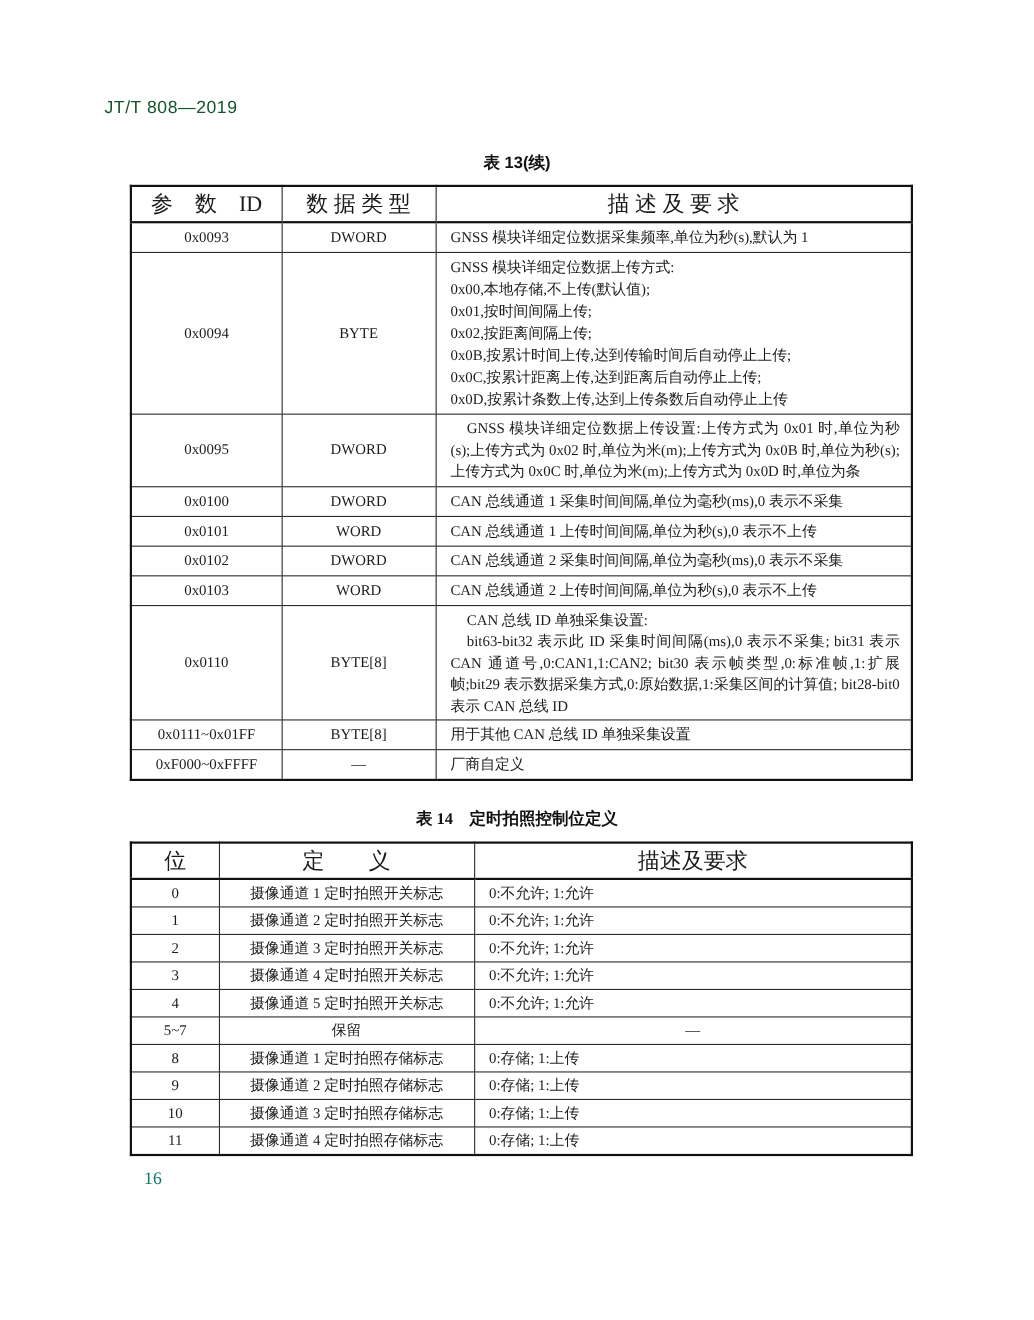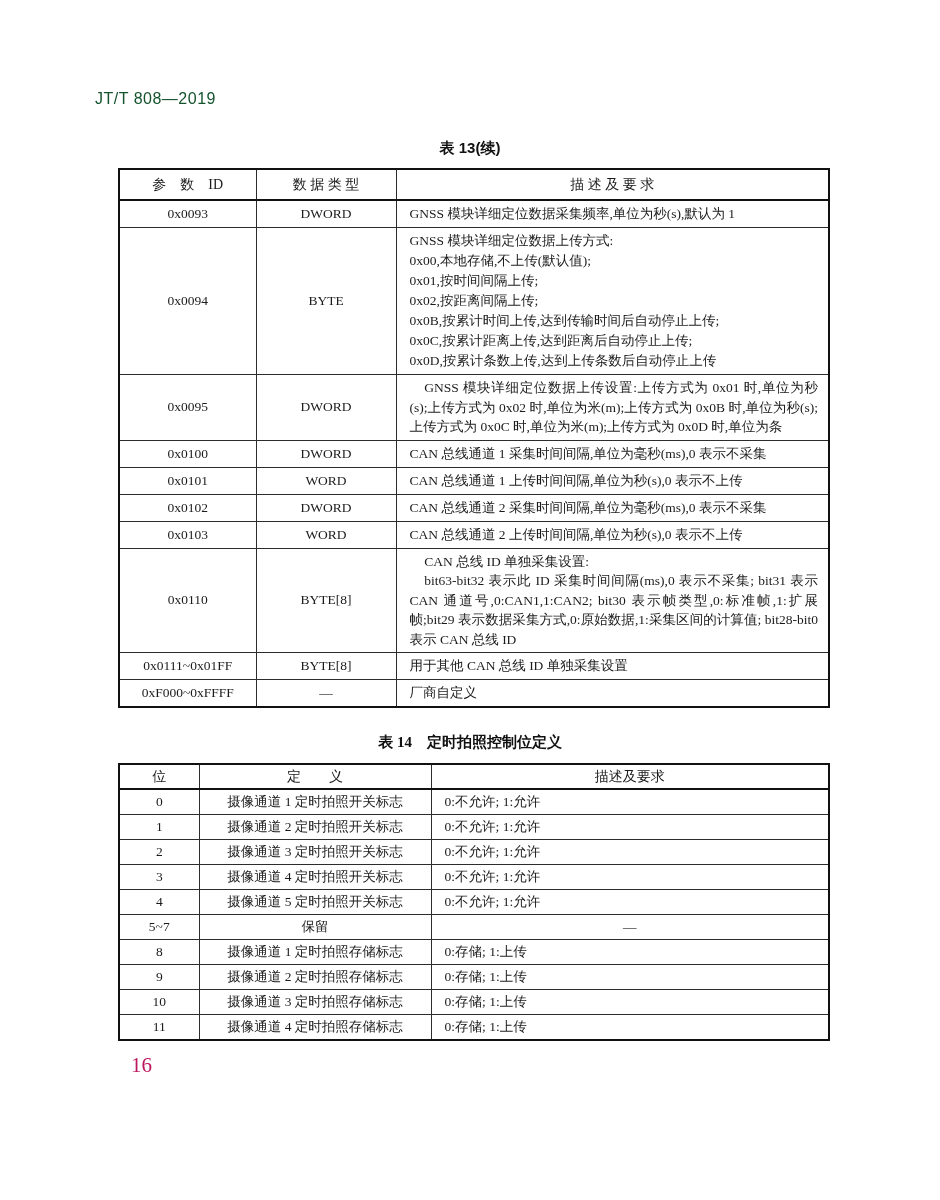--- a/index.html
+++ b/index.html
@@ -45,21 +45,21 @@
   #t14 { margin-top: 11px; }
   table.std, table.std th, table.std td {
     border: 1px solid #2c2c2c;
   }
   table.std {
     border: 2px solid #111;
   }
   table.std thead th {
     border-bottom: 2px solid #111;
     font-weight: normal;
-    font-size: 14px;
+    font-size: 20px;
     text-align: center;
     padding: 2px 0;
   }
   #t13 thead th { height: 25px; }
   #t14 thead th { height: 19px; }
   table.std td {
     text-align: center;
     vertical-align: middle;
     padding: 3px 2px;
   }
@@ -78,22 +78,22 @@
     text-align: left;
   }
   .para {
     line-height: 19.5px;
     text-indent: 1.1em;
     text-align: justify;
   }
   td.multi { padding-top: 5px; padding-bottom: 5px; }
   .page-number {
     margin: 12px 0 0 131px;
-    font-size: 21px;
-    color: #be185d;
+    font-size: 16px;
+    color: #0f766e;
   }
 </style>
 </head>
 <body>
 
 <div class="page">
 
   <div class="doc-number">JT/T 808—2019</div>
 
   <div class="table-title t13-title">表 13(续)</div>

